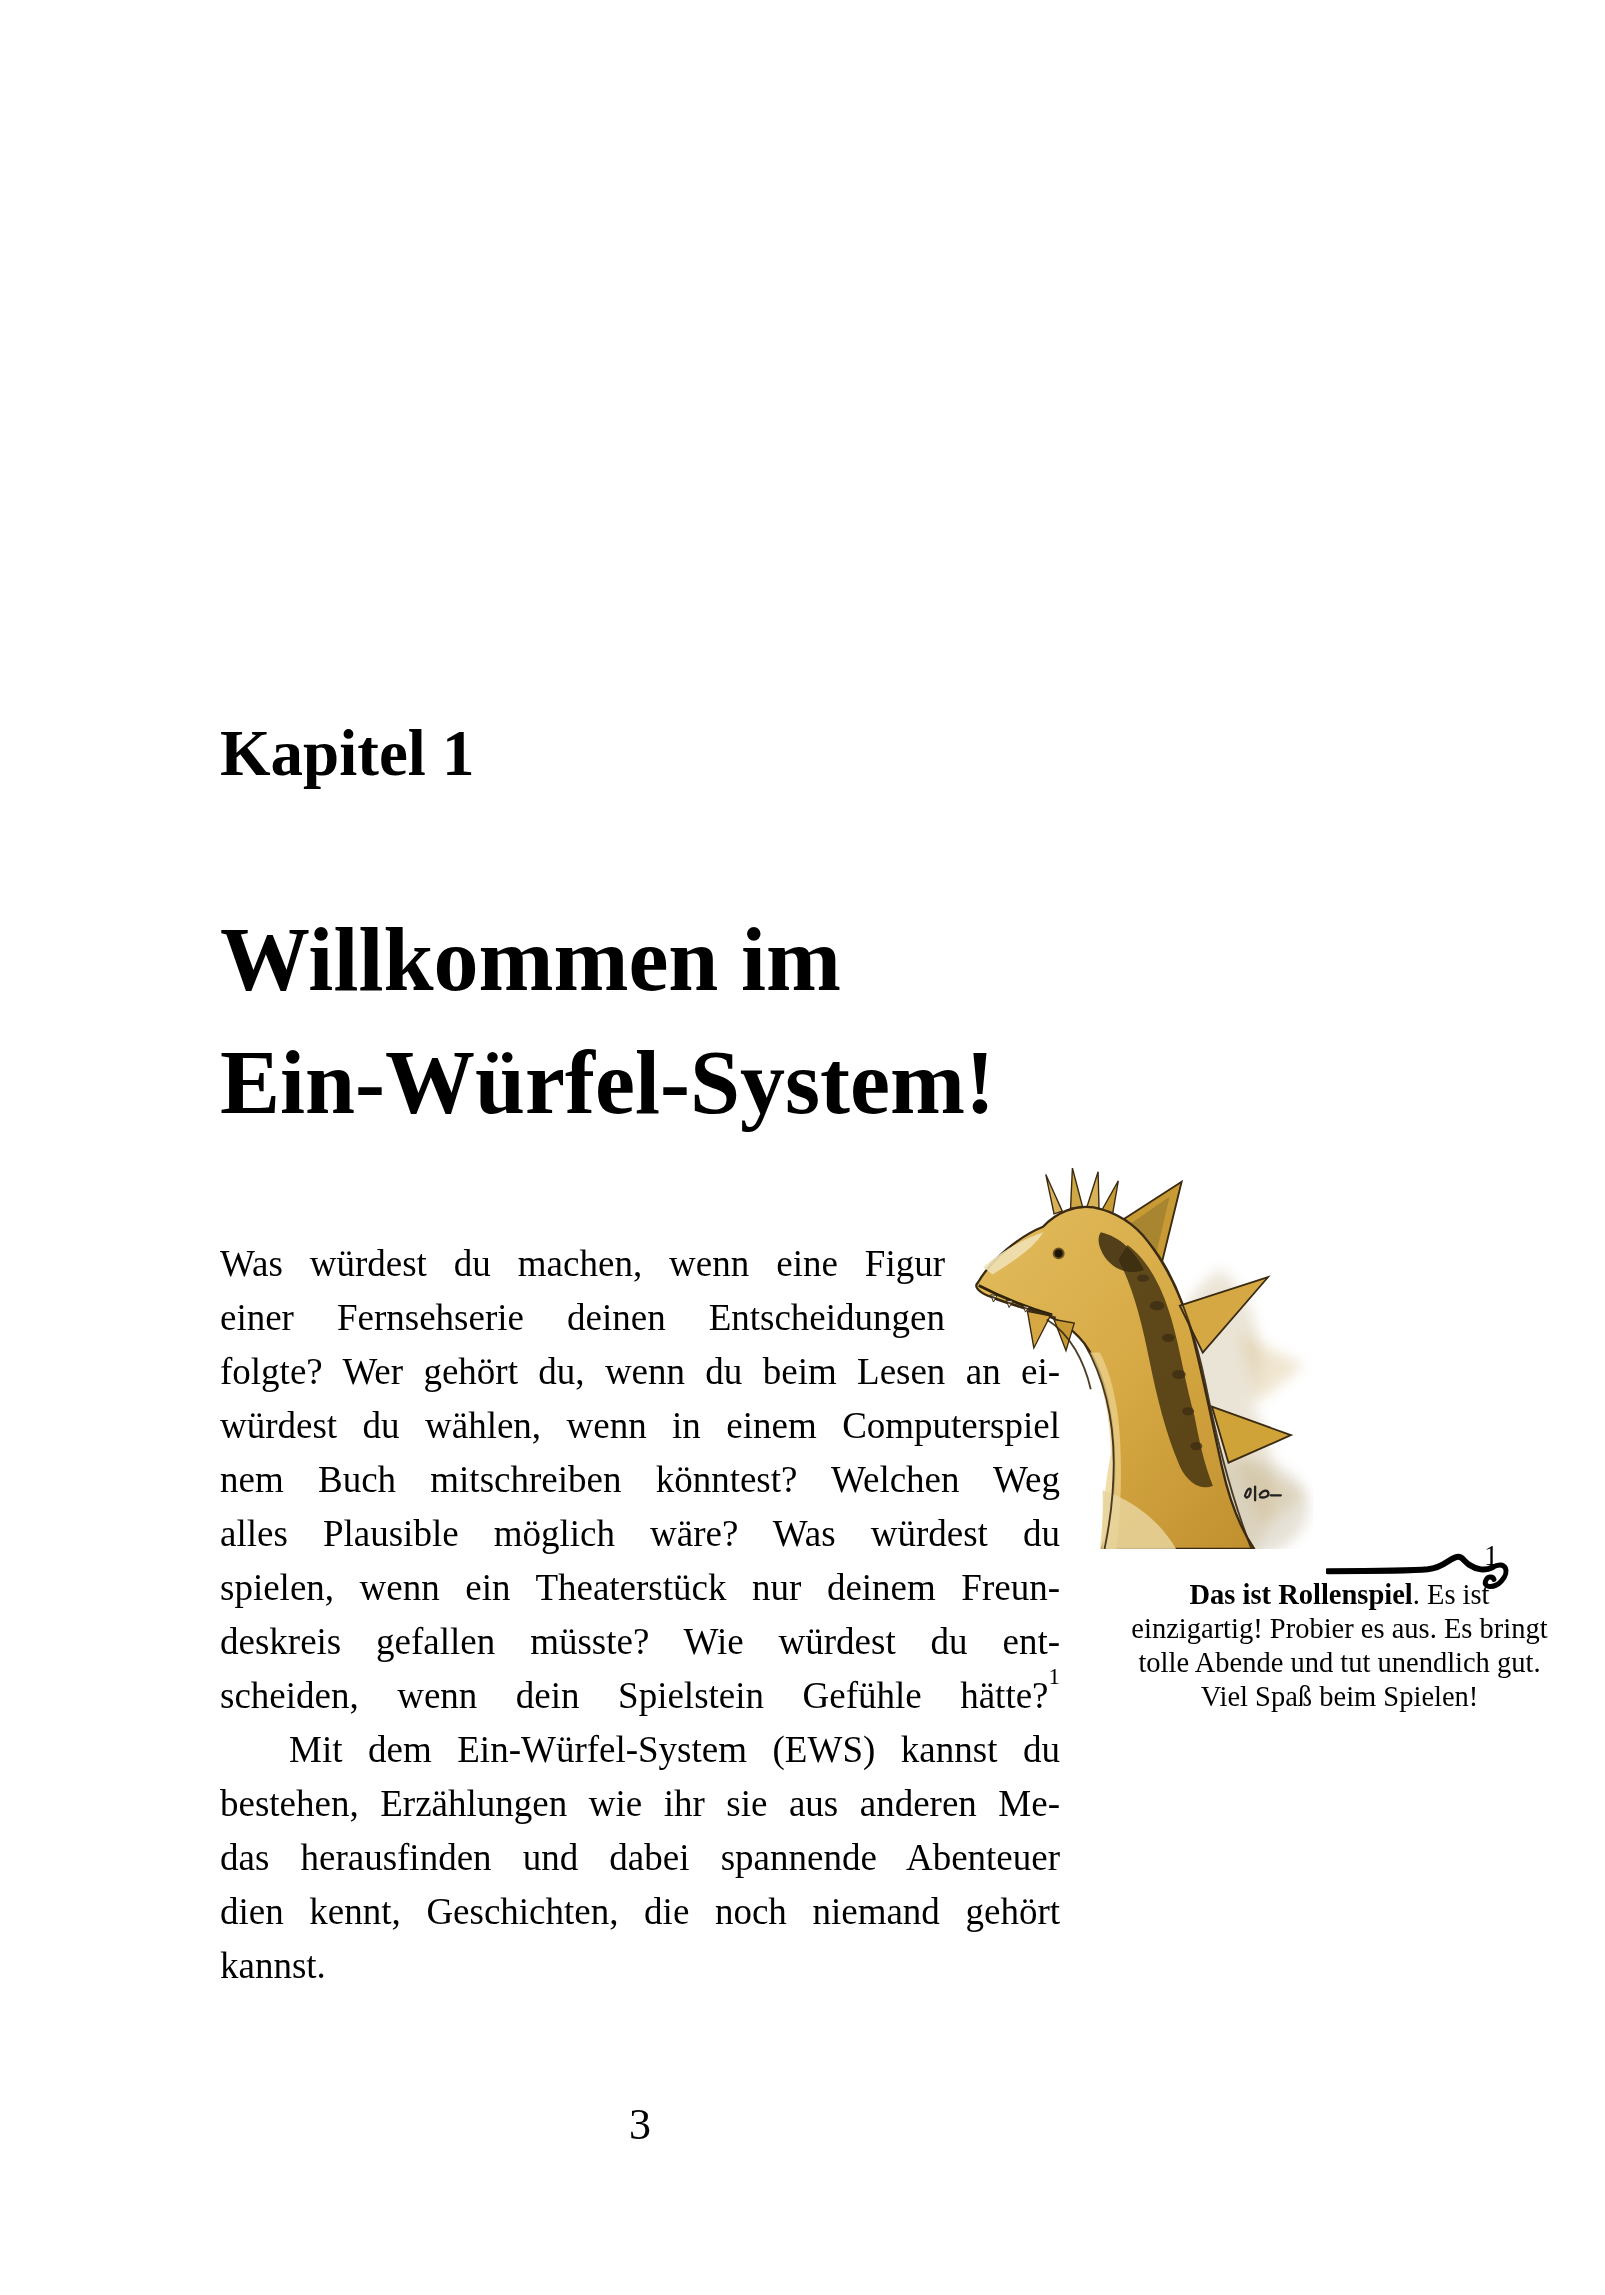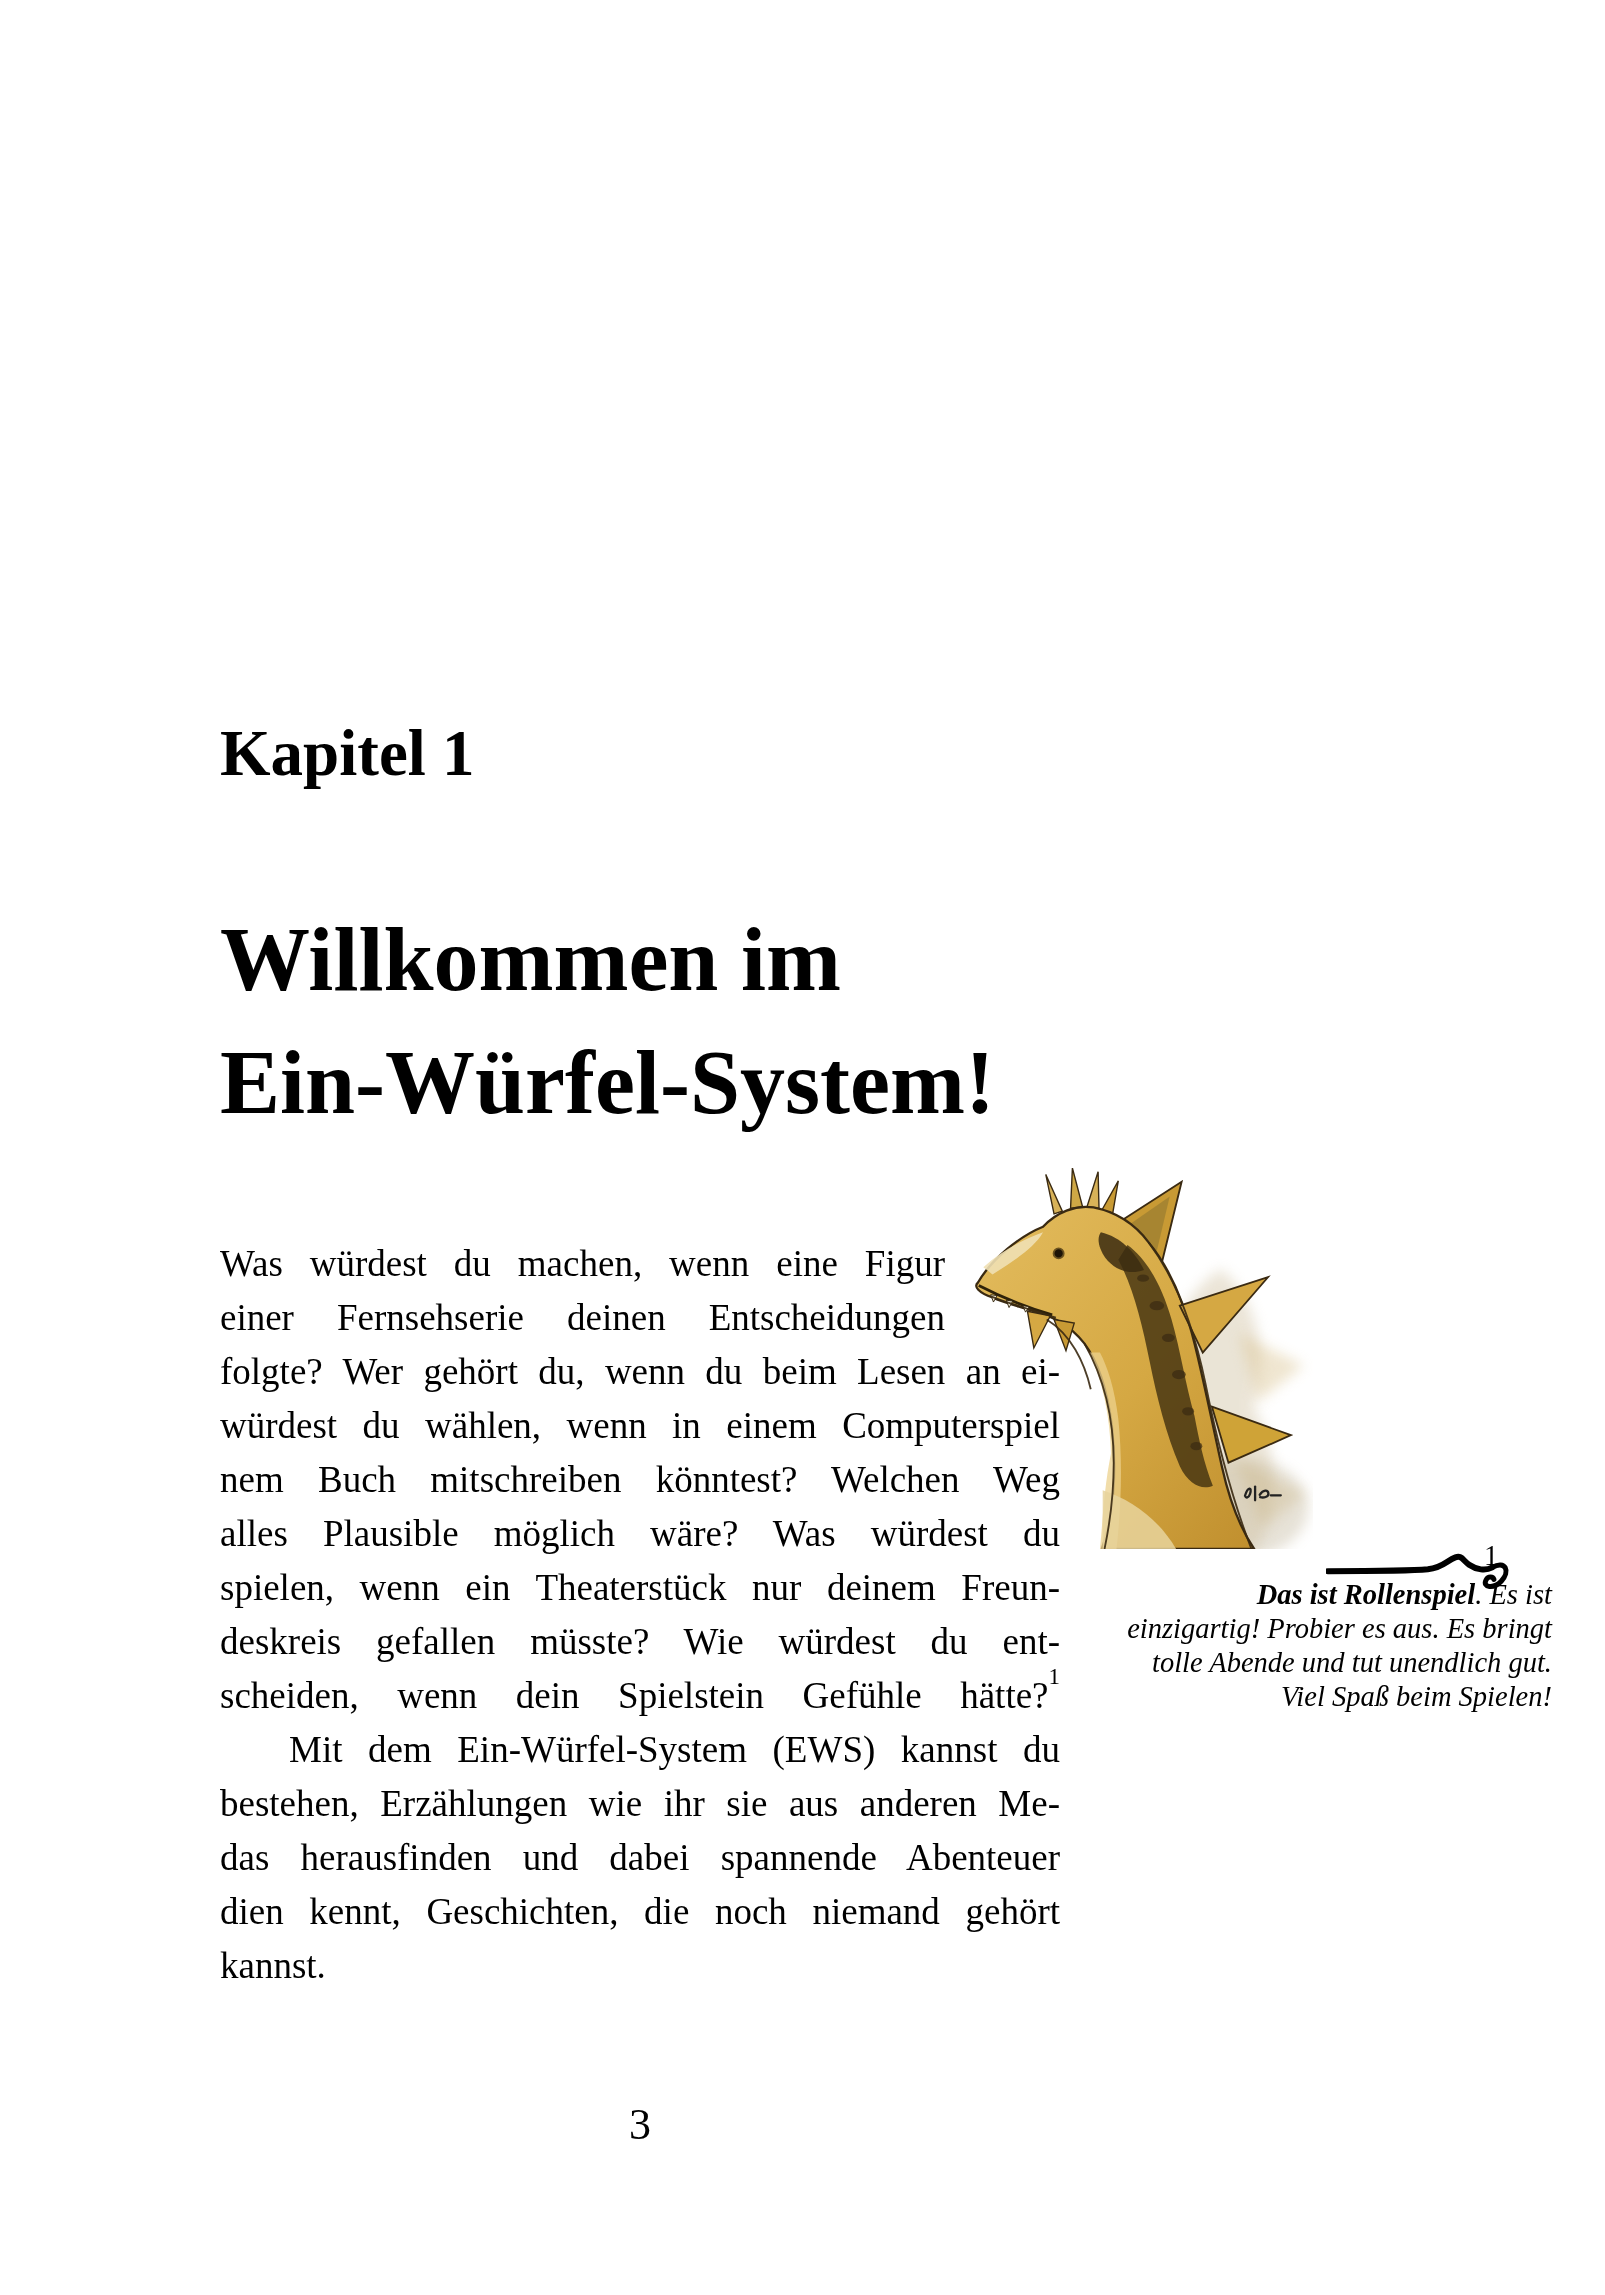--- a/index.html
+++ b/index.html
@@ -31,21 +31,21 @@
   .bline { text-align:justify; text-align-last:justify; }
   .bline.short { width:725px; }
   .bline.indent { text-indent:69px; }
   .bline.noj { text-align-last:left; }
   .bline sup {
     font-size:62%; line-height:0; position:relative; top:-0.45em;
   }
 
   .margin-note {
     position:absolute; left:1127px; top:1578px; width:425px;
-    font-size:28.5px; line-height:34px; text-align:right;font-style:italic;
+    font-size:28.5px; line-height:34px; text-align:center;
   }
   .margin-note .lead { font-weight:bold; }
 
   .fn-flourish { position:absolute; left:1326px; top:1548px; }
   .fn-marker {
     position:absolute; left:1484px; top:1542px;
     font-size:28.5px; line-height:1;
   }
 
   .dragon { position:absolute; left:964px; top:1168px; }

